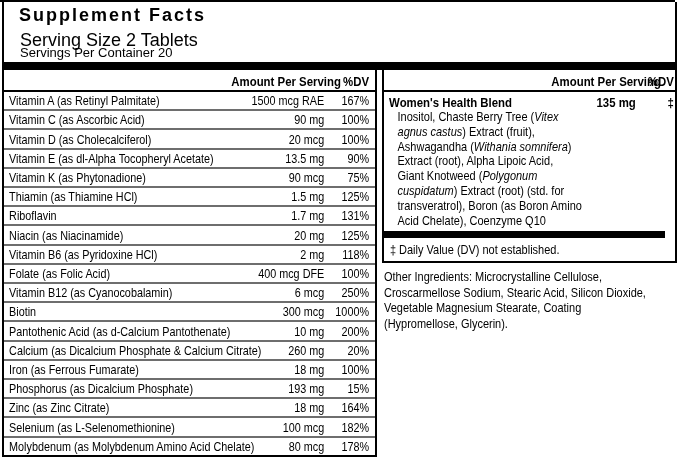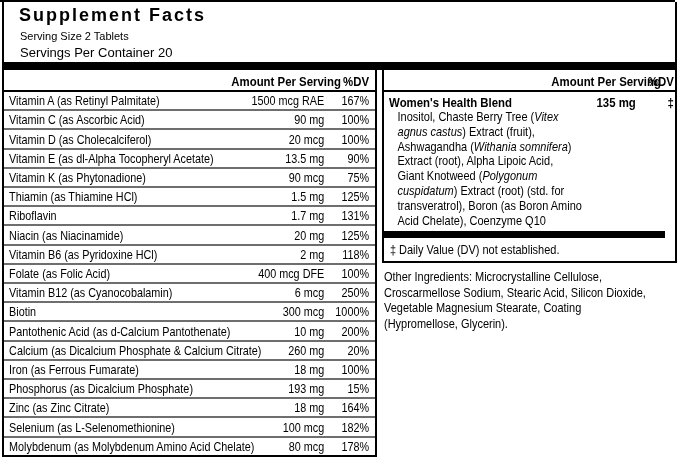--- a/index.html
+++ b/index.html
@@ -15,21 +15,21 @@
   .thickbar { left:2px; top:62px; width:675px; height:8px; }
   .lt-rborder { left:375px; top:70px; width:2px; height:387px; }
   .lt-bottom  { left:2px; top:455px; width:375px; height:2px; }
   .lt-headline{ left:4px; top:90px; width:371px; height:2px; }
   .rb-lborder { left:382px; top:70px; width:2px; height:193px; }
   .rb-bottom  { left:382px; top:261px; width:295px; height:2px; }
   .rb-headline{ left:384px; top:90px; width:291px; height:2px; }
   .rb-thick   { left:383px; top:231px; width:282px; height:7px; }
 
   .title { position:absolute; left:19px; top:5px; font-size:18px; font-weight:bold; letter-spacing:2px; white-space:nowrap; }
-  .serv1 { position:absolute; left:20px; top:30px; font-size:11px; }
+  .serv1 { position:absolute; left:20px; top:30px; font-size:18px; }
   .serv2 { position:absolute; left:20px; top:45px; font-size:13px; }
 
   .cond { transform:scaleX(0.845); transform-origin:0 0; }
 
   
   .lt-header { position:absolute; left:4px; top:72px; width:439px; height:18px;
                display:flex; align-items:center; font-size:13.5px; font-weight:bold; white-space:nowrap; }
   .lt-rows   { position:absolute; left:4px; top:92px; width:439px; height:363px;
                display:flex; flex-direction:column; font-size:12.8px; }
   .nrow { flex:1; display:flex; align-items:center; border-bottom:2px solid #6e6e6e; white-space:nowrap; }

